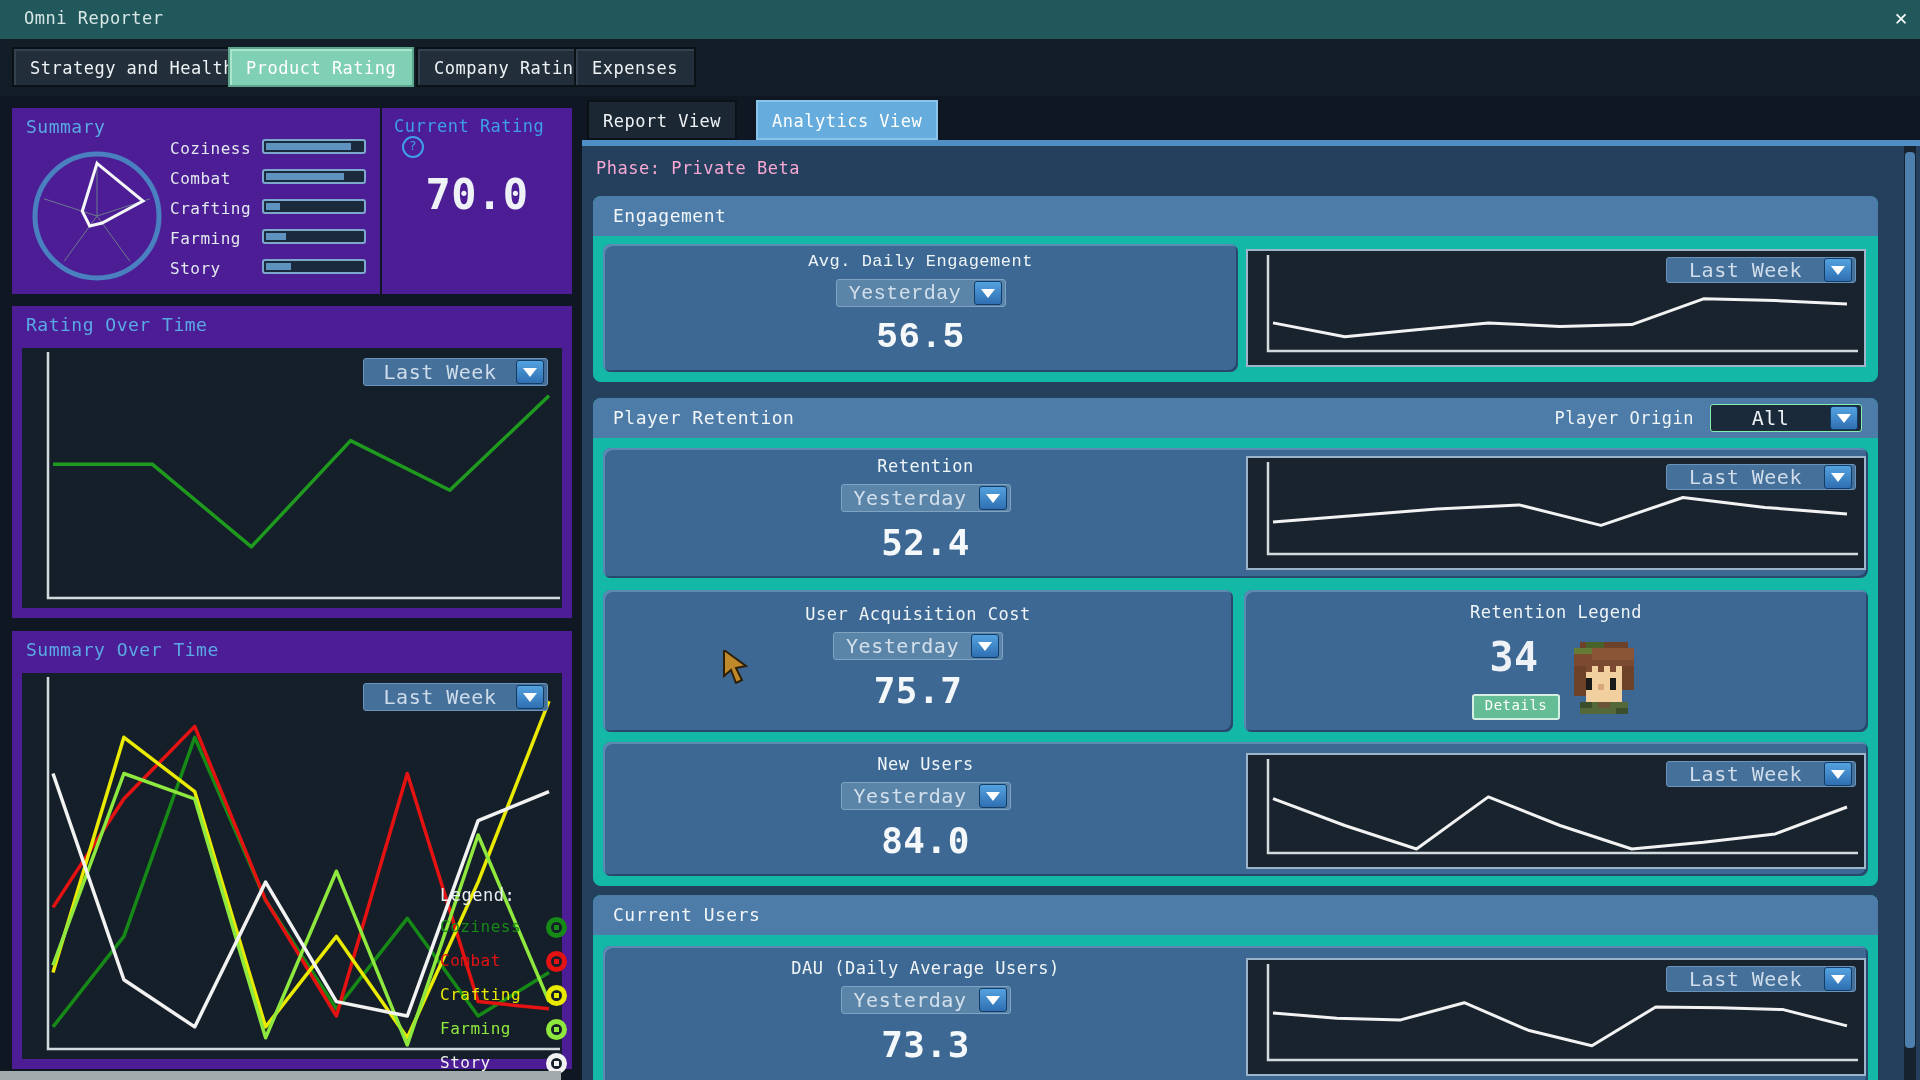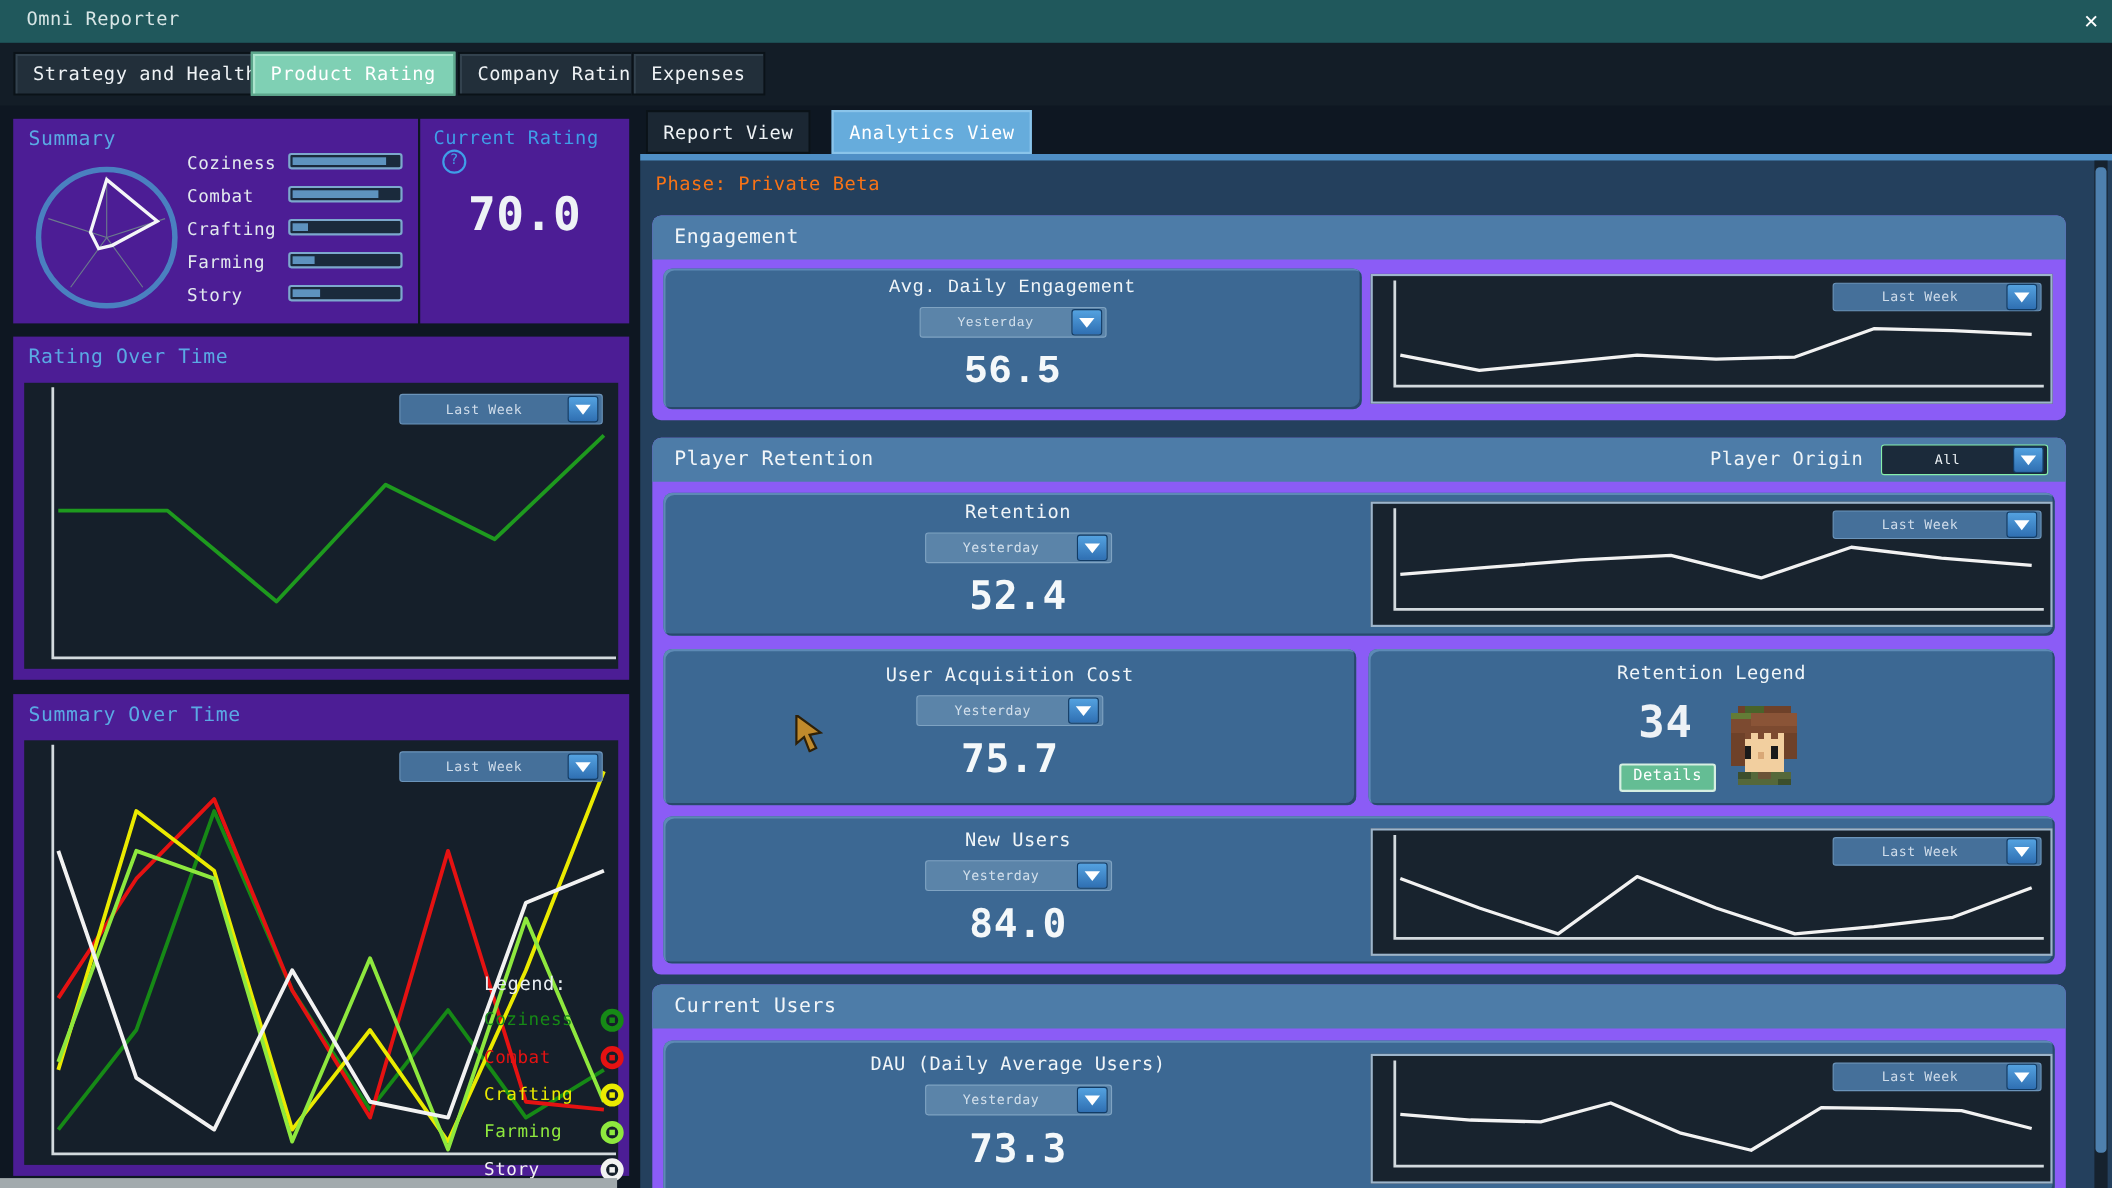--- a/index.html
+++ b/index.html
@@ -20,41 +20,41 @@
   .ptitle{left:14px;top:8px;font-size:18px;color:#5aa9e4;}
   .statlabel{font-size:16px;color:#e2e9ee;}
   .bar{border:2px solid #7ca8cd;border-radius:3px;background:#1a2a3c;height:15px;}
   .bar-fill{position:absolute;left:2px;top:2px;bottom:2px;background:#5e93bf;}
   .chartbox{background:#151f2a;}
   .big-value{color:#eef2f6;font-weight:bold;text-align:center;}
   .help{display:inline-block;width:18px;height:18px;border:2px solid #3f9ee8;border-radius:50%;
         color:#3f9ee8;font-size:13px;text-align:center;line-height:16px;margin-left:8px;vertical-align:top;}
   
   .dd{position:absolute;height:28px;border-radius:3px;display:flex;align-items:center;box-sizing:border-box;cursor:pointer;}
-  .dd .lbl{flex:1;text-align:center;font-size:12px;}
+  .dd .lbl{flex:1;text-align:center;font-size:20px;}
   .dd .btn{width:26px;height:22px;margin-right:3px;background:linear-gradient(#54a2e0,#2f6fb2);
            border:1px solid #123c66;border-radius:3px;display:flex;align-items:center;justify-content:center;flex:none;}
   .tri{width:0;height:0;border-left:7px solid transparent;border-right:7px solid transparent;border-top:9px solid #ffffff;}
   .dd.light{background:#5b84a9;color:#d3e0ec;border:1px solid #7fa3c2;}
   .dd.steel{background:#45709a;color:#cfdcea;border:1px solid #6b94ba;}
   .dd.dark{background:#1b2a3a;color:#eef3f6;border:1px solid #86efac;}
   .dd.inline{position:relative;margin:8px auto 0;}
   
   .leg-row{position:absolute;left:418px;width:140px;height:24px;font-size:16px;}
   .donut{position:absolute;left:106px;top:0px;width:21px;height:21px;border-radius:50%;
          border:5px solid currentColor;background:#151f2a;box-sizing:border-box;}
   .donut::after{content:"";position:absolute;left:3px;top:3px;width:5px;height:5px;background:currentColor;}
   
   .viewtab{top:100px;height:40px;line-height:38px;padding:0 14px;font-size:17px;color:#eef2f5;
            background:#1b2733;border:2px solid #0a1218;}
   .viewtab.active{background:#66acdc;border-color:#8ac4ea;color:#ffffff;margin-left:29px;}
   .underline{left:582px;top:140px;width:1338px;height:6px;background:#4f8fc6;}
   .content{left:582px;top:146px;width:1338px;height:934px;background:#24405d;}
-  .phase{left:596px;top:158px;font-size:17px;color:#f97316;}
-  .section{background:#8b5cf6;border-radius:8px;}
+  .phase{left:596px;top:158px;font-size:17px;color:#f9a8d4;}
+  .section{background:#14b8a6;border-radius:8px;}
   .sec-head{position:absolute;left:0;top:0;right:0;height:40px;background:#4d7ca8;border-radius:8px 8px 0 0;}
   .sec-head .ht{position:absolute;left:20px;top:9px;font-size:18px;color:#f2f6f9;}
   .sec-body{position:absolute;left:0;top:40px;right:0;bottom:0;}
   .card{position:absolute;background:#3c6893;border-radius:8px;
         box-shadow:inset 2px 2px 0 #5d8ab5, inset -2px -2px 0 #28496d;}
   .metric{position:absolute;left:0;top:0;width:100%;text-align:center;}
   .mlabel{font-size:17px;color:#f0f5f8;}
   .mvalue{font-size:36px;font-weight:bold;color:#f4f8fa;margin-top:10px;}
   .sparkbox{position:absolute;background:#18232e;border:2px solid #9db5cb;}
   .hlabel{font-size:17px;color:#f0f5f8;}

